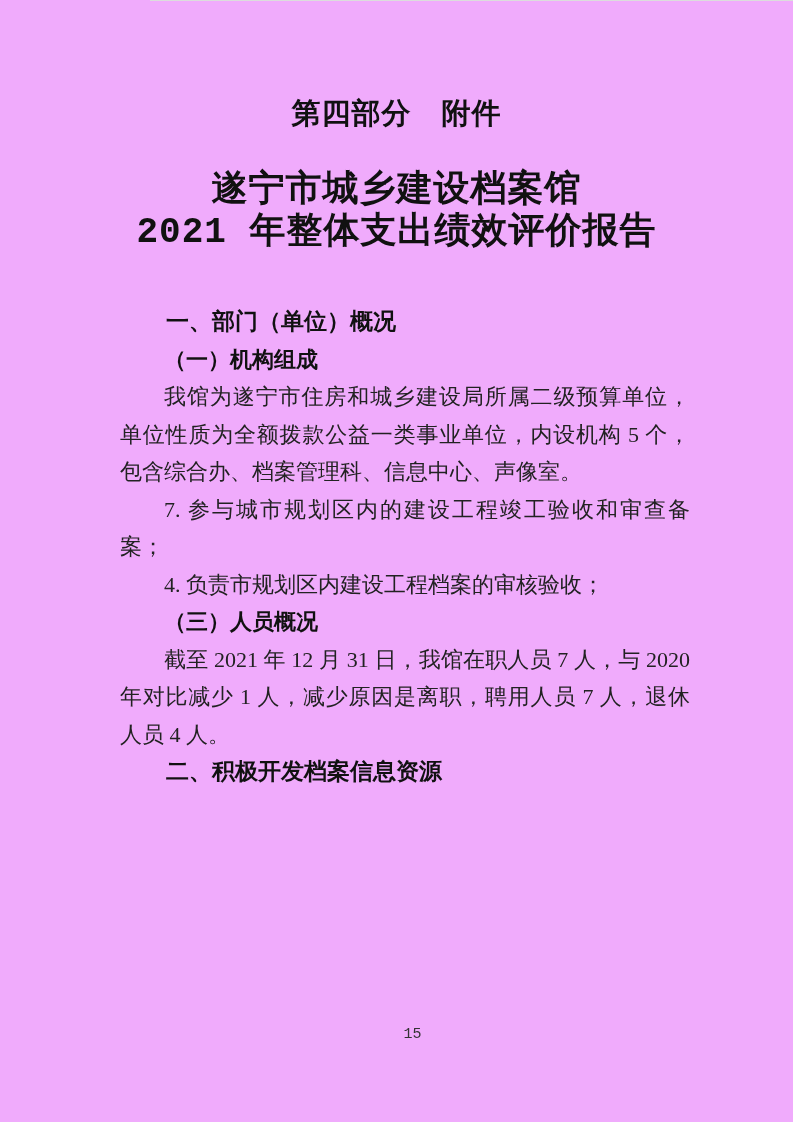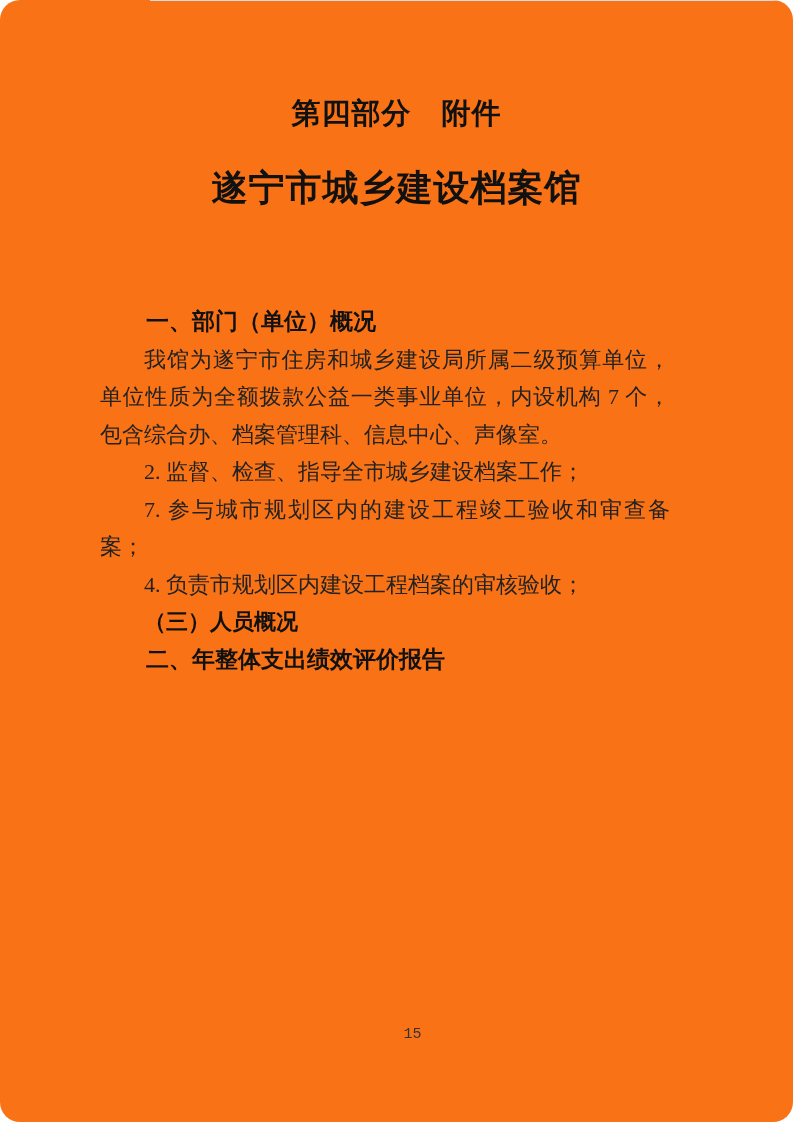--- a/index.html
+++ b/index.html
@@ -4,24 +4,23 @@
 <style>
   html, body {
     margin: 0;
     padding: 0;
     background: #ffffff;
   }
   .page {
     position: relative;
     width: 793px;
     height: 1122px;
-    background: #f97316;
+    background: #f0abfc;
     overflow: hidden;
     color: #1c1c1c;
-    border-radius: 20px;
   }
   .scan-line {
     position: absolute;
     top: 0;
     left: 150px;
     right: 0;
     height: 1px;
     background: #dcdcdc;
   }
   .sec-title {
@@ -47,21 +46,21 @@
     font-family: Liberation Mono, monospace;
     font-weight: 700;
     font-size: 36px;
     line-height: 42px;
     letter-spacing: 1px;
     color: #111111;
   }
   .body-block {
     position: absolute;
     top: 303px;
-    left: 100px;
+    left: 120px;
     width: 570px;
     font-size: 22px;
     line-height: 37.5px;
   }
   .body-block p {
     margin: 0;
     padding: 0;
     text-indent: 2em;
     text-align: justify;
   }
@@ -97,27 +96,29 @@
 <body>
 
 <div class="page">
 
   <div class="scan-line"></div>
 
   <div class="sec-title">第四部分　附件</div>
 
   <div class="report-title">
     <div>遂宁市城乡建设档案馆</div>
+    <div>2021 年整体支出绩效评价报告</div>
   </div>
 
   <div class="body-block">
     <p class="h1">一、部门（单位）概况</p>
-    <p class="para">我馆为遂宁市住房和城乡建设局所属二级预算单位，单位性质为全额拨款公益一类事业单位，内设机构 7 个，包含综合办、档案管理科、信息中心、声像室。</p>
-    <p class="para">2. 监督、检查、指导全市城乡建设档案工作；</p>
+    <p class="h2">（一）机构组成</p>
+    <p class="para">我馆为遂宁市住房和城乡建设局所属二级预算单位，单位性质为全额拨款公益一类事业单位，内设机构 5 个，包含综合办、档案管理科、信息中心、声像室。</p>
     <p class="para">7. 参与城市规划区内的建设工程竣工验收和审查备案；</p>
     <p class="para">4. 负责市规划区内建设工程档案的审核验收；</p>
     <p class="h2">（三）人员概况</p>
-    <p class="h1">二、年整体支出绩效评价报告</p>
+    <p class="para">截至 2021 年 12 月 31 日，我馆在职人员 7 人，与 2020 年对比减少 1 人，减少原因是离职，聘用人员 7 人，退休人员 4 人。</p>
+    <p class="h1">二、积极开发档案信息资源</p>
   </div>
 
   <div class="pageno">15</div>
 
 </div>
 
 </body></html>

